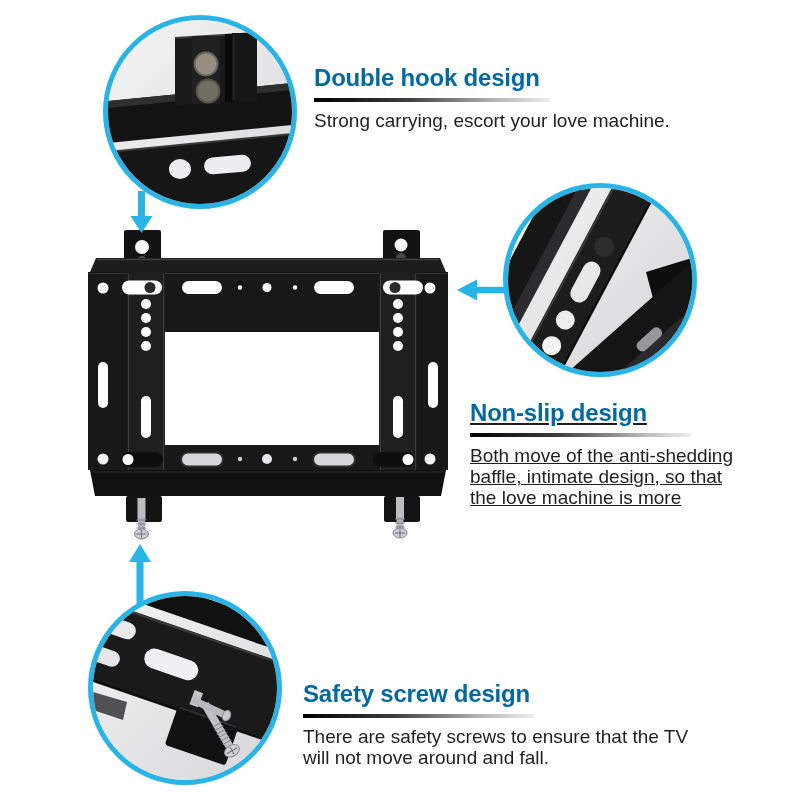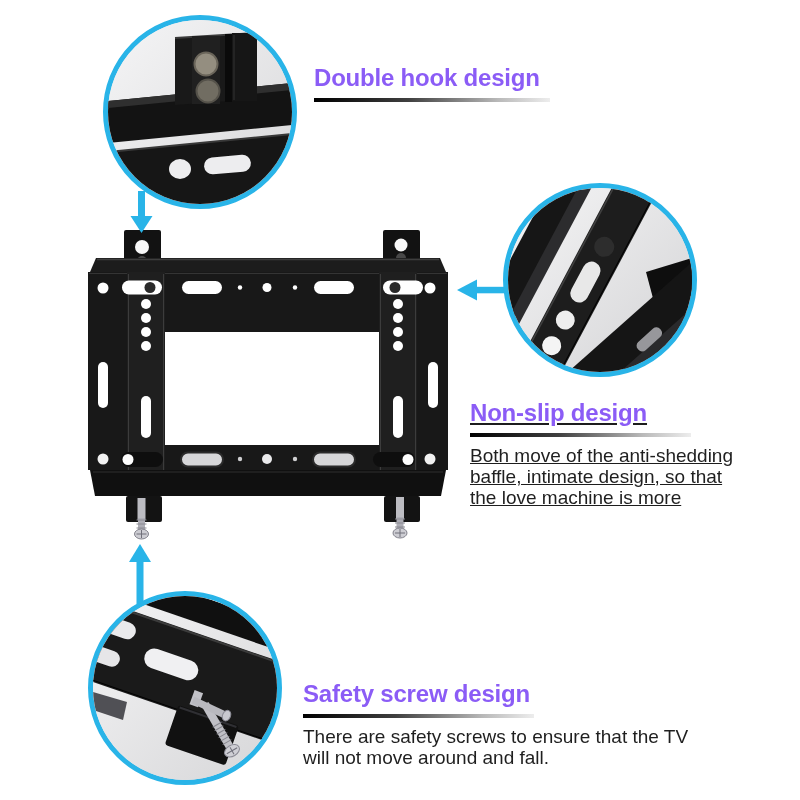--- a/index.html
+++ b/index.html
@@ -15,21 +15,21 @@
   .callout svg{display:block;width:184px;height:184px;}
   #c1{left:103px;top:15px;}
   #c2{left:503px;top:183px;}
   #c3{left:88px;top:591px;}
   .feature{position:absolute;color:#1d1d1d;}
   #f1{left:314px;top:64px;width:420px;}
   #f2{left:470px;top:399px;width:300px;text-decoration:underline;}
   #f3{left:303px;top:680px;width:440px;}
   .feature h2{
     margin:0;font-size:24px;line-height:1.15;font-weight:bold;
-    color:#8b5cf6;letter-spacing:-0.2px;
+    color:#0369a1;letter-spacing:-0.2px;
   }
   .divider{
     height:4px;margin:6px 0 8px 0;
     background:linear-gradient(90deg,#000000 0%,#3f3f3f 40%,#b9b9b9 78%,#ededed 100%);
   }
   #f1 .divider{width:236px;}
   #f2 .divider{width:221px;}
   #f3 .divider{width:231px;}
   .feature .body{font-size:19px;line-height:21px;color:#1f1f1f;}
 </style>
@@ -276,20 +276,23 @@
       <g transform="rotate(-65 100 104)">
         <rect x="96.5" y="104" width="7" height="36" fill="#b9b9bf"></rect>
         <ellipse cx="100" cy="141" rx="5.5" ry="4" fill="#c9c9cf" stroke="#8b8b95"></ellipse>
       </g>
     </svg>
   </div>
 
   <div class="feature" id="f1">
     <h2>Double hook design</h2>
     <div class="divider"></div>
+    <div class="body">
+      <div>Strong carrying, escort your love machine.</div>
+    </div>
   </div>
 
   <div class="feature" id="f2">
     <h2>Non-slip design</h2>
     <div class="divider"></div>
     <div class="body">
       <div>Both move of the anti-shedding</div>
       <div>baffle, intimate design, so that</div>
       <div>the love machine is more</div>
     </div>

